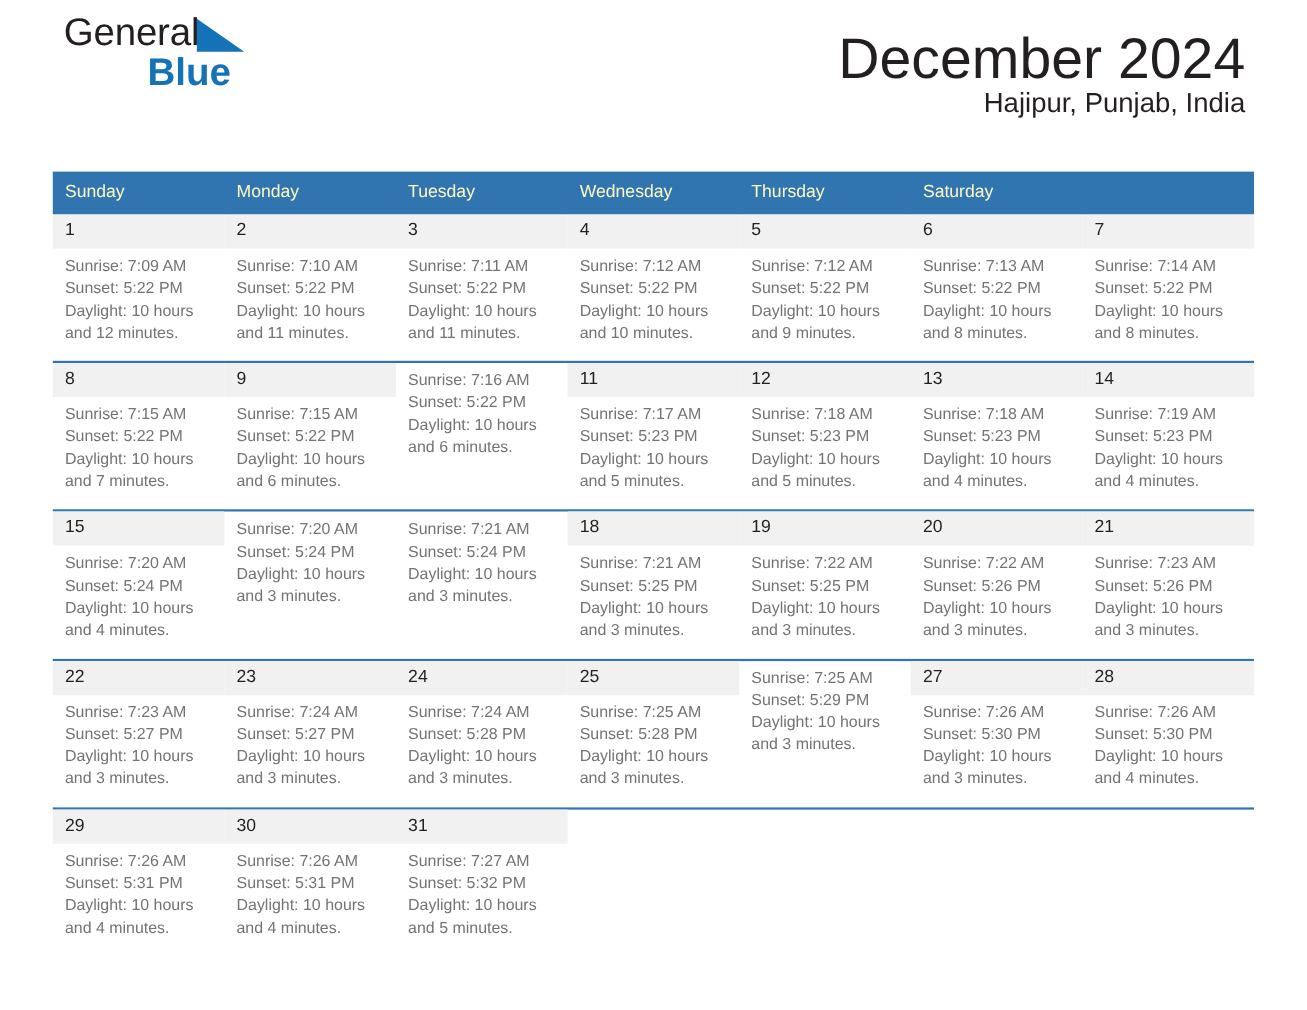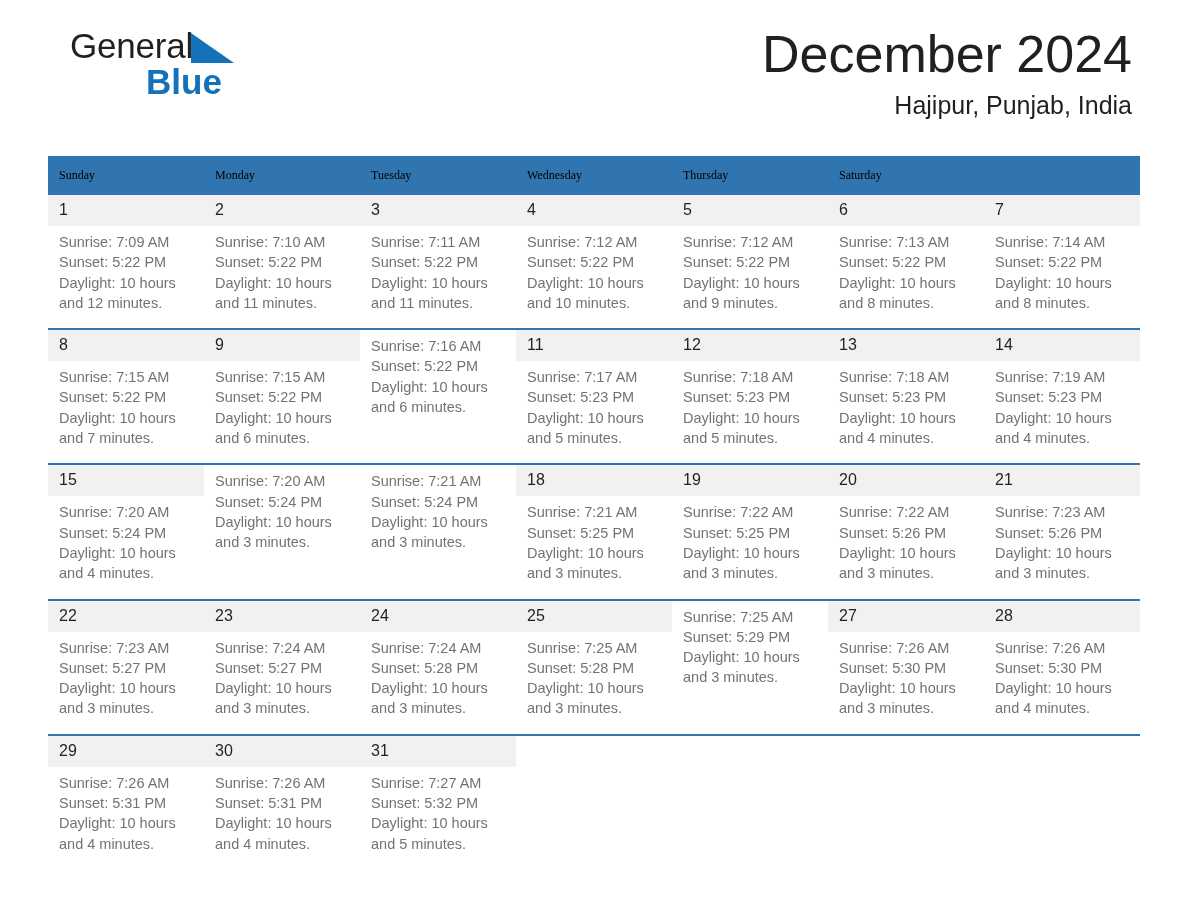--- a/index.html
+++ b/index.html
@@ -25,24 +25,23 @@
   
   .header {
     position: relative;
     height: 110px;
     padding-top: 36px;
     box-sizing: border-box;
   }
   .logo {
     position: absolute;
     left: 10px;
-    top: 28px;
+    top: 12px;
     width: 260px;
     height: 78px;
-    margin-left: 12px;
   }
   .logo-general {
     font-size: 35px;
     line-height: 35px;
     color: #231f20;
     letter-spacing: -0.2px;
     font-weight: 400;
     display: inline-block;
   }
   .logo-tri {
@@ -76,40 +75,39 @@
     line-height: 48px;
     font-weight: 400;
     color: #231f20;
     white-space: nowrap;
   }
   .cal-subtitle {
     font-size: 25px;
     line-height: 32px;
     font-weight: 400;
     color: #231f20;
-    margin-top: 11px;
+    margin-top: 0;
     white-space: nowrap;
   }
 
   
   .calendar {
     margin-top: 46px;
   }
   .weekday-row {
     display: grid;
     grid-template-columns: repeat(7, 1fr);
     background: #3175b0;
   }
   .weekday {
-    color: #000000;
-    font-size: 12px;
+    color: #fef9c3;
+    font-size: 16px;
     line-height: 20px;
     padding: 9px 0 10px 11px;
     box-sizing: border-box;
-    font-family: Liberation Serif, serif;
   }
 
   .week-row {
     display: grid;
     grid-template-columns: repeat(7, 1fr);
     border-top: 2px solid #3175b0;
     margin-top: 11px;
   }
   .week-row.first { margin-top: 0; border-top: none; }
 

